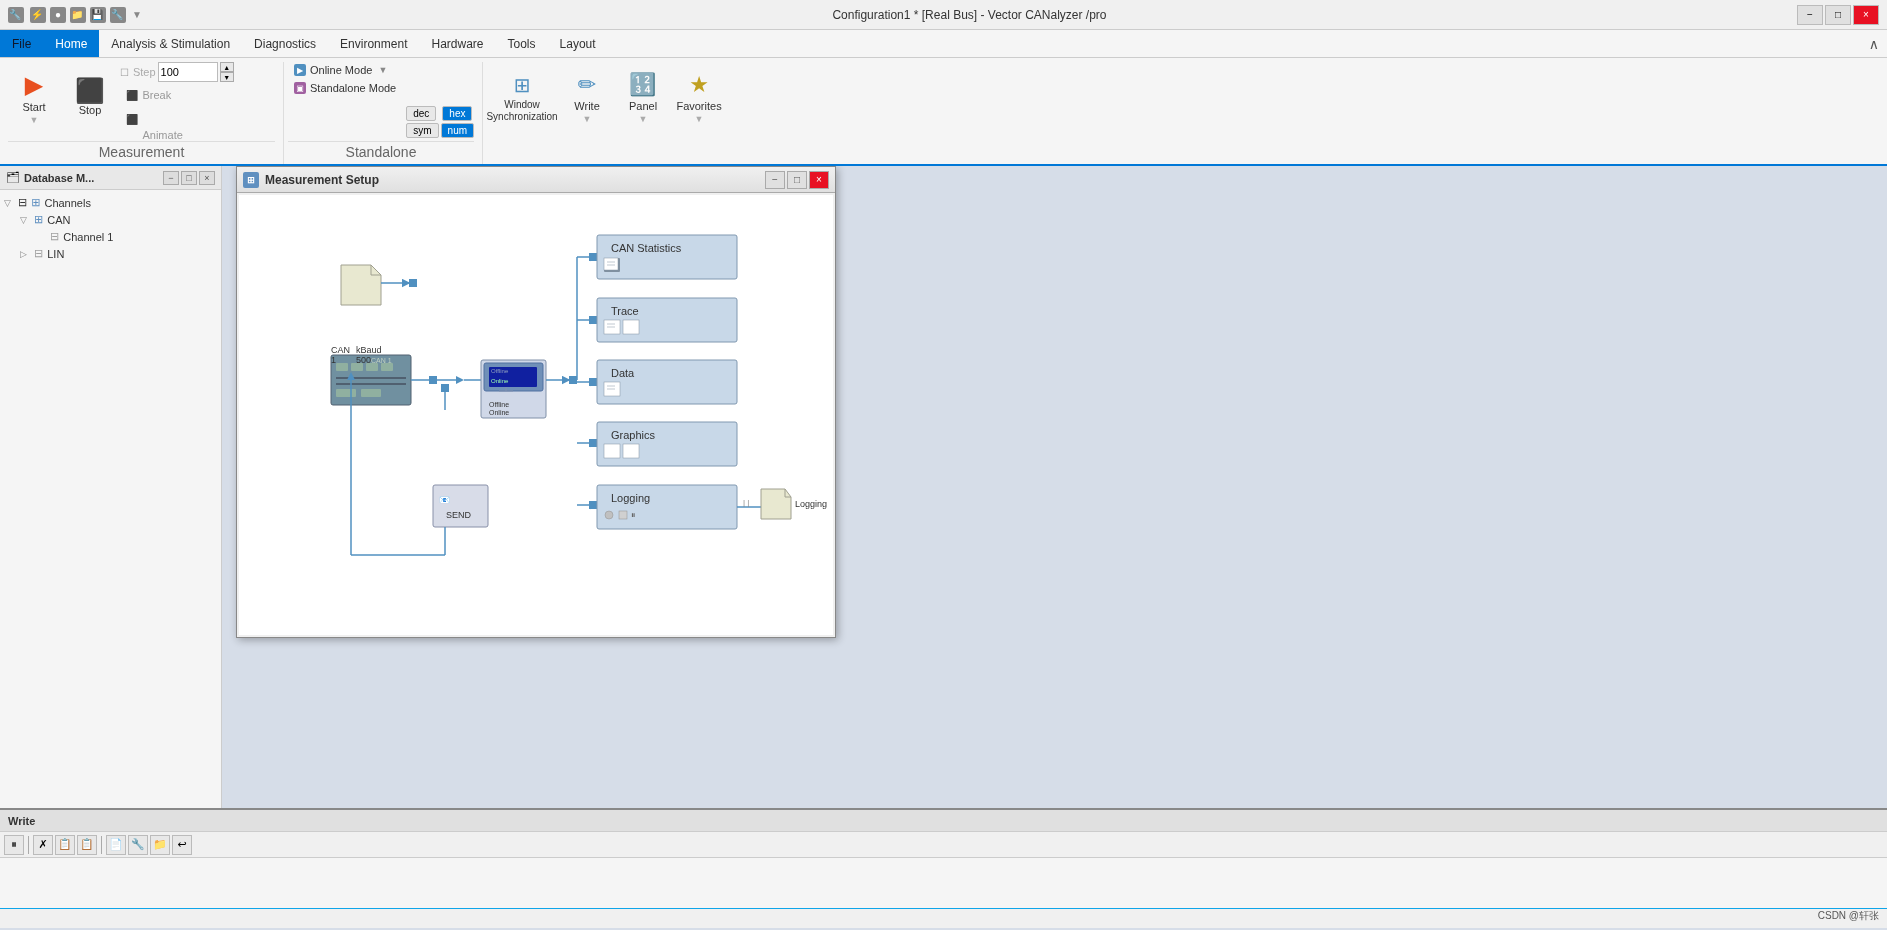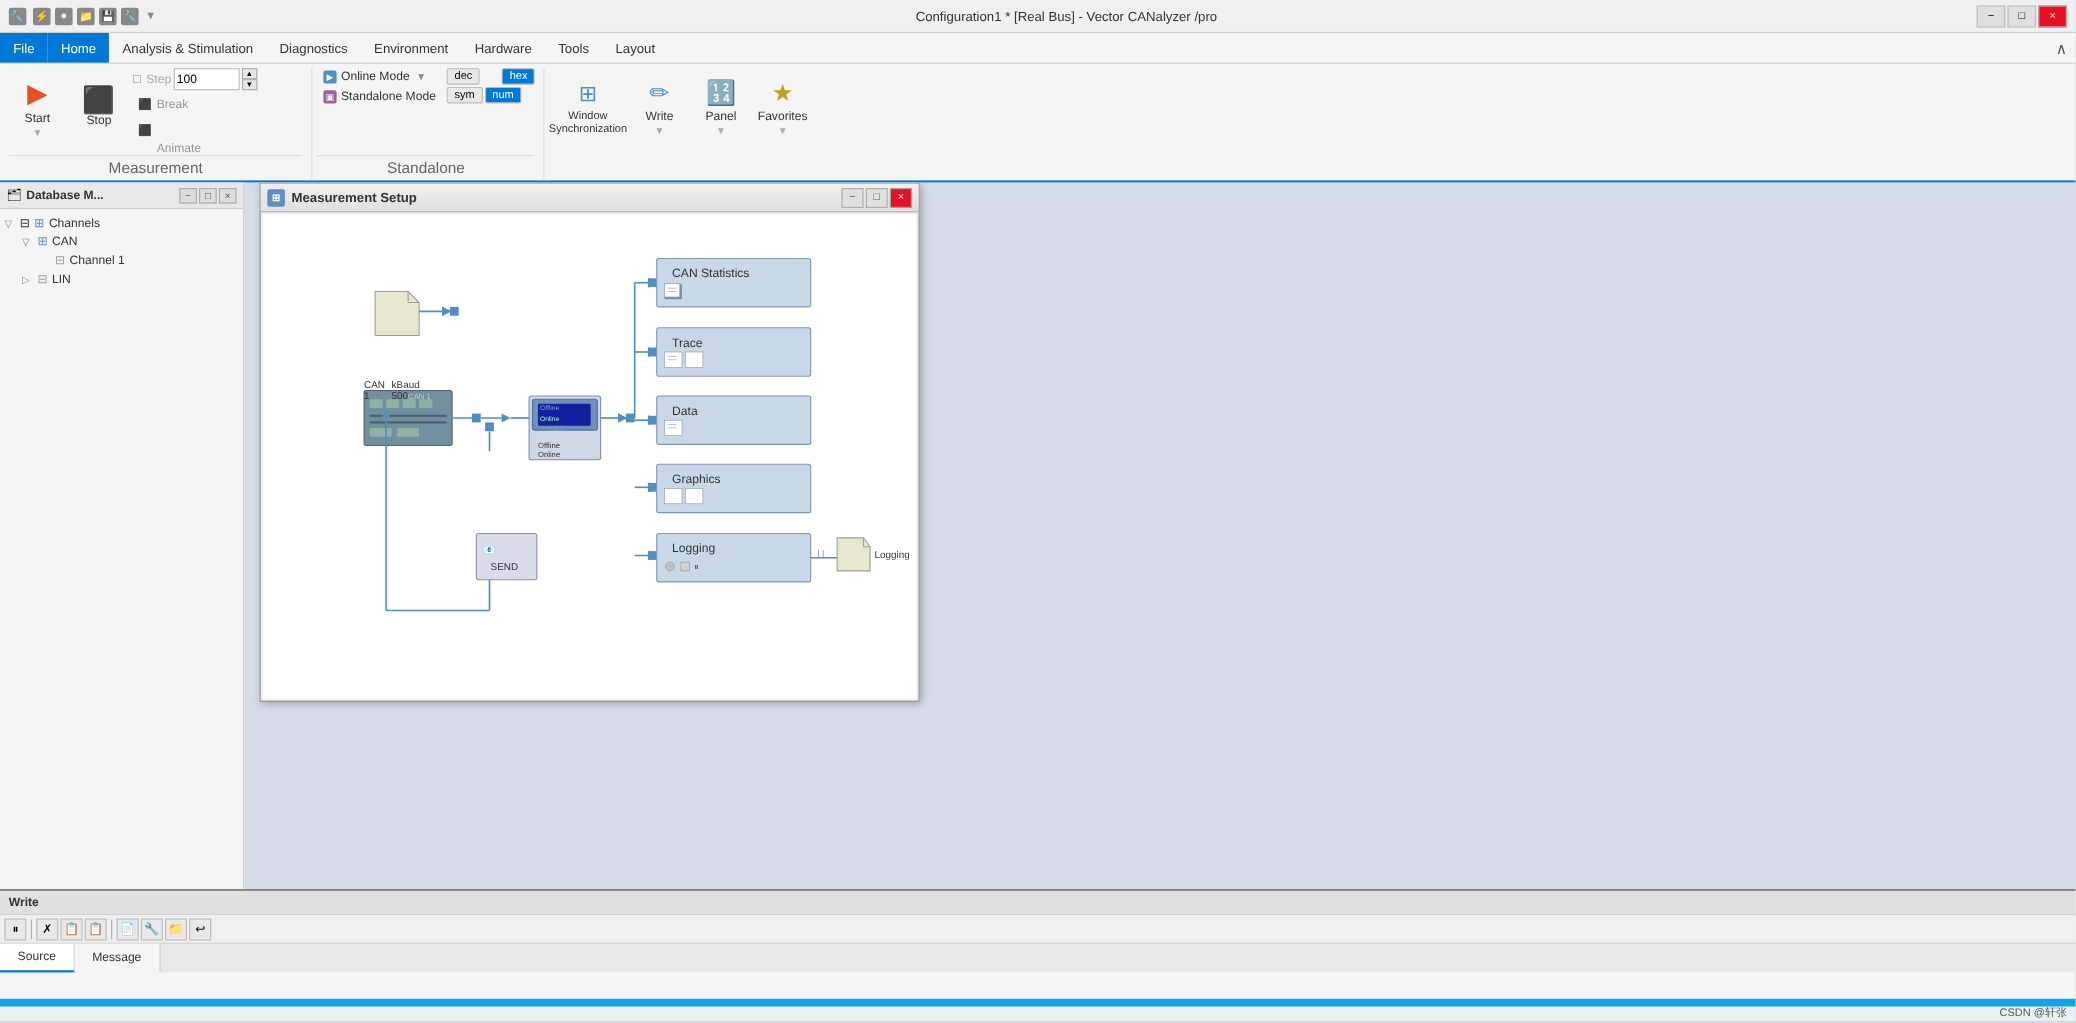--- a/index.html
+++ b/index.html
@@ -34,21 +34,21 @@
       padding: 4px 12px;
       cursor: pointer;
       font-size: 12px;
       color: #333;
       height: 100%;
       display: flex;
       align-items: center;
     }
     .menu-item.active {
       background: #0078d7;
-      color: #fef9c3;
+      color: #0f172a;
     }
     .menu-collapse { margin-left: auto; padding: 0 8px; cursor: pointer; font-size: 14px; color: #555; display: flex; align-items: center; }
 
     
     .ribbon {
       background: #f5f5f5;
       border-bottom: 2px solid #0078d7;
       display: flex;
       align-items: stretch;
       padding: 4px 4px 0 4px;
@@ -301,23 +301,23 @@
       display: flex;
       align-items: center;
       background: #f5f5f5;
     }
     .write-tab.active { background: white; border-bottom: 2px solid #0078d7; }
 
     
     .status-bar {
       height: 20px;
       background: #f0f0f0;
-      border-top: 7px solid #0ea5e9;
-      display: flex;
-      align-items: flex-end;
+      border-top: 1px solid #0ea5e9;
+      display: flex;
+      align-items: flex-start;
       padding: 0 8px;
       font-size: 10px;
       color: #555;
       justify-content: flex-end;
     }
 
     
     .diagram-svg { width: 100%; height: 100%; }
 
     .start-icon { color: #e85020; }
@@ -406,21 +406,21 @@
           <span>Online Mode</span>
           <span style="font-size:9px;color:#888;margin-left:2px">▼</span>
         </div>
         <div class="mode-btn">
           <div class="mode-indicator" style="background:#a060a0;">▣</div>
           <span>Standalone Mode</span>
         </div>
       </div>
 
       <div class="appearance-section">
-        <div style="display:flex;gap:20px;">
+        <div style="display:flex;gap:6px;margin-top:44px;">
           <div class="hex-dec-btn">dec</div>
           <div class="hex-dec-btn active">hex</div>
         </div>
         <div style="display:flex;gap:2px;">
           <div class="hex-dec-btn">sym</div>
           <div class="hex-dec-btn active">num</div>
         </div>
       </div>
     </div>
     <div class="ribbon-section-label">Standalone</div>
@@ -673,25 +673,17 @@
     <div class="write-tool-separator"></div>
     <div class="write-tool-btn">✗</div>
     <div class="write-tool-btn">📋</div>
     <div class="write-tool-btn">📋</div>
     <div class="write-tool-separator"></div>
     <div class="write-tool-btn">📄</div>
     <div class="write-tool-btn">🔧</div>
     <div class="write-tool-btn">📁</div>
     <div class="write-tool-btn">↩</div>
   </div>
-  <div class="write-tabs">
-    <div class="write-tab active">
-      <span>Source</span>
-    </div>
-    <div class="write-tab">
-      <span>Message</span>
-    </div>
-  </div>
 </div>
 
 <div class="status-bar">
   <span>CSDN @轩张</span>
 </div>
 
 </body></html>

